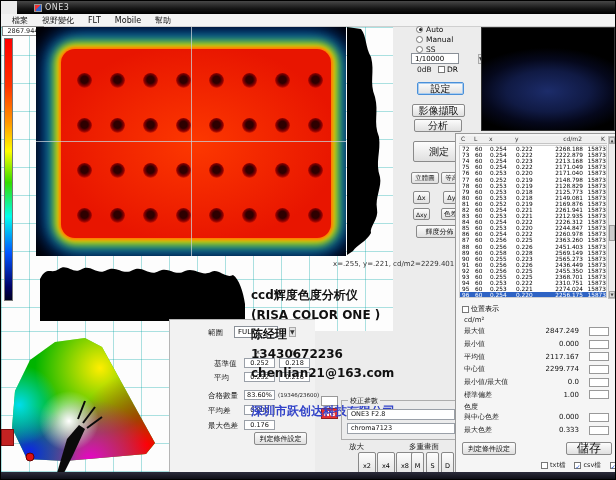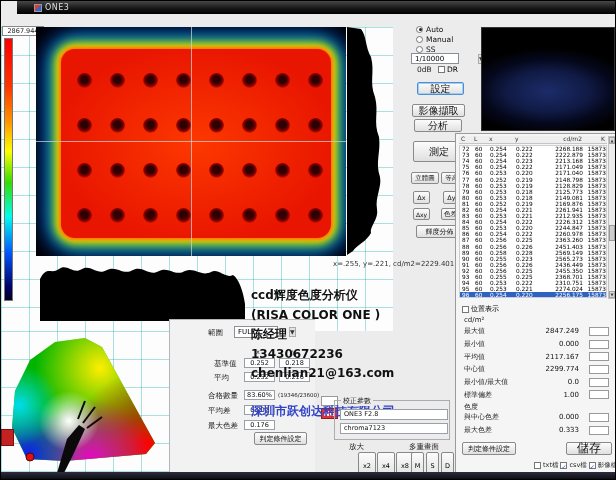--- a/index.html
+++ b/index.html
@@ -65,33 +65,40 @@
   .tc{font-size:5.8px;line-height:6px;white-space:nowrap;overflow:hidden;}
   .c0{width:15px;padding-left:2px;} .c1{width:15px;} .c2{width:26px;} .c3{width:26px;} .c4{width:44px;text-align:right;padding-right:3px;} .c5{width:20px;text-align:right;}
   .th{font-size:6px;color:#333;}
   .vscroll{position:absolute;left:152px;top:2px;width:8px;height:163px;background:#ececec;border:1px solid #c0c0c0;}
   .vthumb{position:absolute;left:0;top:88px;width:6px;height:16px;background:#cdcdcd;border:1px solid #9a9a9a;}
   .varr{position:absolute;left:0;width:6px;height:7px;background:#dcdcdc;border:1px solid #a5a5a5;font-size:4px;line-height:6px;text-align:center;color:#444;}
   .stat-row{display:flex;align-items:center;height:12.7px;padding:0 4px;}
   .sl{font-size:7px;color:#222;flex:0 0 62px;white-space:nowrap;}
   .sv{font-size:7px;color:#111;flex:1;text-align:right;padding-right:10px;}
   .sbox{width:20px;height:9px;background:#fff;border:1px solid #999;}
-  .fcb{font-size:6.5px;color:#222;margin-left:2px;white-space:nowrap;}
+  .fcb{font-size:6.5px;color:#222;margin-left:9px;white-space:nowrap;}
   .bottombar{position:absolute;left:0;top:471px;width:616px;height:9px;background:linear-gradient(#2c2c3c,#06060c);}
 </style>
 </head>
 <body>
 
 <div class="win">
 
   <div class="titlebar">
     <span class="appicon"></span>
     <span class="title-text">ONE3</span>
   </div>
 
+  <div class="menubar">
+      <span class="menu-item">檔案</span>
+      <span class="menu-item">視野變化</span>
+      <span class="menu-item">FLT</span>
+      <span class="menu-item">Mobile</span>
+      <span class="menu-item">幫助</span>
+    </div>
 
   <div class="grid" style="left:0;top:26px;width:392px;height:304px;"></div>
   <div class="grid" style="left:0;top:330px;width:168px;height:142px;"></div>
 
   <div class="scale-label">2867.944</div>
   <div class="colorbar"></div>
 
   <div class="heatimg">
     <div class="heat-panel">
         <div class="hdot" style="left: 16px; top: 24px;"></div>
@@ -227,21 +234,21 @@
       <div class="cline">ccd辉度色度分析仪</div>
       <div class="cline">(RISA COLOR ONE  )</div>
       <div class="cline">陈经理</div>
       <div class="cline">13430672236</div>
       <div class="cline">chenlian21@163.com</div>
     </div>
   <div class="contact" style="top:401px;">
     <div class="company">深圳市跃创达科技有限公司</div>
   </div>
 
-  <div class="groupbox" style="left:333px;top:399px;width:116px;height:40px;">
+  <div class="groupbox" style="left:340px;top:399px;width:116px;height:40px;">
     <span class="legend">校正參數</span>
     <span class="field" style="left:5px;top:8px;width:108px;height:11px;text-align:left;padding-left:3px;">ONE3 F2.8</span>
     <span class="field" style="left:5px;top:22px;width:108px;height:11px;text-align:left;padding-left:3px;">chroma7123</span>
   </div>
   <span class="lbl" style="left:348px;top:441px;">放大</span>
   <div style="position:absolute;left:357px;top:451px;display:flex;">
       <button class="xbtn ">x2</button>
       <button class="xbtn ">x4</button>
       <button class="xbtn ">x8</button>
     </div>

